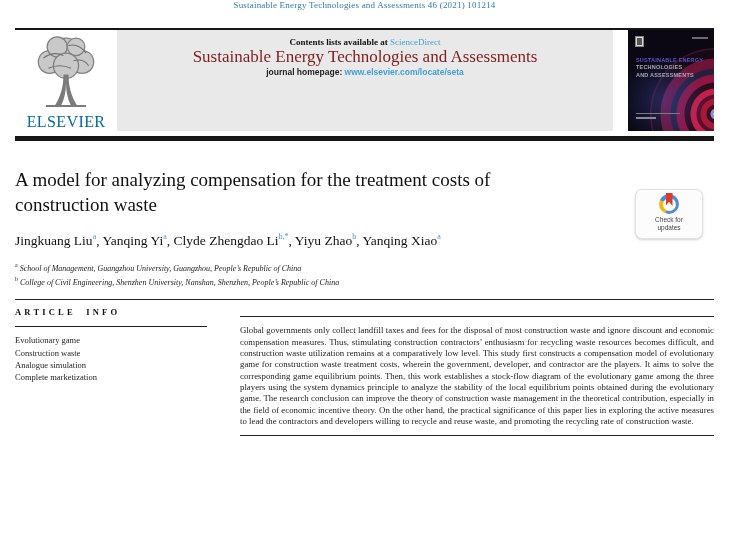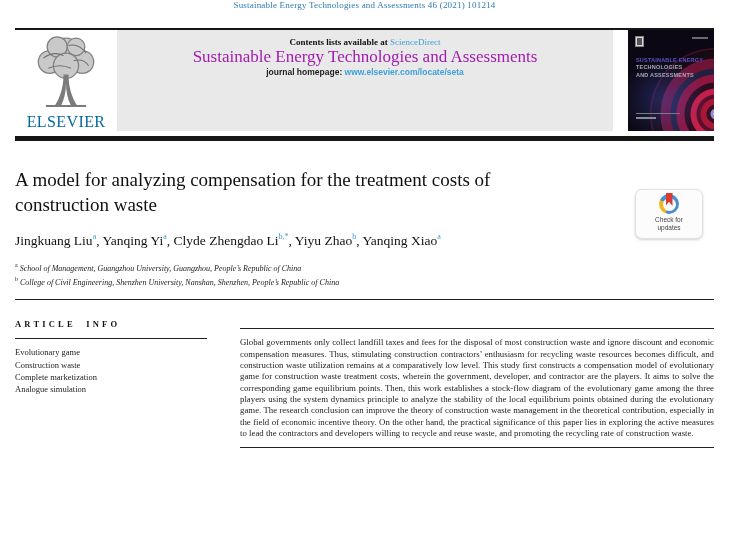--- a/index.html
+++ b/index.html
@@ -14,21 +14,21 @@
   .masthead{text-align:center;font-size:9px;color:#2e7bb0;letter-spacing:.2px;}
 
   
   .header-row{display:flex;margin-top:18px;border-top:2px solid #161616;height:101px;}
   .logo-col{width:102px;display:flex;flex-direction:column;align-items:center;padding-top:3px;}
   .elsevier-word{font-size:16px;color:#0369a1;letter-spacing:.4px;margin-top:-2px;font-weight:500;}
   .banner{flex:1;background:#e9e9e9;margin-right:15px;display:flex;flex-direction:column;
           text-align:center;padding:7px 4px 8px 4px;}
   .contents-line{font-size:9px;font-weight:bold;color:#111;}
   .link-blue{color:#41a0d8;font-weight:normal;cursor:pointer;}
-  .journal-title{font-size:17px;color:#a21caf;}
+  .journal-title{font-size:17px;color:#7f1d1d;}
   .homepage-line{font-family:"Liberation Sans", sans-serif;font-size:8.5px;font-weight:bold;color:#222;}
   .homepage-line .link-blue{font-weight:bold;}
 
   
   .cover{width:86px;height:101px;background:#0c0813;position:relative;overflow:hidden;cursor:pointer;}
   .cover-swirl{position:absolute;left:22px;top:18px;width:132px;height:132px;border-radius:50%;
     background:radial-gradient(circle at 50% 50%,
       #ece7f2 0 2px,#8a8fd8 3px 5px,#3a0f22 6px 9px,#a81638 10px 15px,#57102c 16px 19px,
       #c41f48 20px 25px,#2c0d1e 26px 31px,#8e1540 32px 39px,#23203f 40px 45px,
       #6d1336 46px 55px,#160a14 56px 64px,#40102a 65px 78px,#12060e 79px);}
@@ -63,21 +63,21 @@
     background:conic-gradient(from 200deg, #f0b71d 0 95deg, #4a8fd3 95deg 360deg);
     display:flex;align-items:center;justify-content:center;}
   .cfu-ring-inner{width:13px;height:13px;border-radius:50%;background:#fcfcfc;}
   .cfu-bookmark{position:absolute;left:8.5px;top:0px;width:7px;height:13px;background:#d93a31;
     clip-path:polygon(0 0,100% 0,100% 100%,50% 68%,0 100%);}
   .cfu-label{font-family:"Liberation Sans", sans-serif;font-size:6.5px;line-height:1.3;
     color:#444;text-align:center;margin-top:1px;}
 
   
   .full-rule{border-top:1.2px solid #222;margin-top:10px;}
-  .cols{display:flex;margin-top:19px;}
+  .cols{display:flex;margin-top:7px;}
   .col-left{width:192px;}
   .col-right{flex:1;margin-left:33px;}
   .section-heading{font-size:8.5px;font-weight:bold;letter-spacing:3.2px;word-spacing:5px;color:#111;}
   .heading-rule{border-top:1.3px solid #222;margin-top:9px;}
   .keywords{margin-top:7px;font-size:8.5px;line-height:1.45;color:#1c1c1c;}
   .keywords-label{font-style:italic;}
   .abstract-text{margin-top:8px;font-size:8.8px;line-height:1.29;text-align:justify;color:#1c1c1c;}
   .bottom-rule{border-top:1.2px solid #222;margin-top:8px;}
 </style>
 </head>
@@ -149,22 +149,22 @@
 
   <div class="full-rule"></div>
 
   <div class="cols">
     <div class="col-left">
       <div class="section-heading">ARTICLE INFO</div>
       <div class="heading-rule"></div>
       <div class="keywords">
         <div>Evolutionary game</div>
         <div>Construction waste</div>
+        <div>Analogue simulation</div>
         <div>Complete marketization</div>
-        <div>Analogue simulation</div>
       </div>
     </div>
     <div class="col-right">
       <div class="heading-rule"></div>
       <div class="abstract-text">Global governments only collect landfill taxes and fees for the disposal of most construction waste and ignore discount and economic compensation measures. Thus, stimulating construction contractors’ enthusiasm for recycling waste resources becomes difficult, and construction waste utilization remains at a comparatively low level. This study first constructs a compensation model of evolutionary game for construction waste treatment costs, wherein the government, developer, and contractor are the players. It aims to solve the corresponding game equilibrium points. Then, this work establishes a stock-flow diagram of the evolutionary game among the three players using the system dynamics principle to analyze the stability of the local equilibrium points obtained during the evolutionary game. The research conclusion can improve the theory of construction waste management in the theoretical contribution, especially in the field of economic incentive theory. On the other hand, the practical significance of this paper lies in exploring the active measures to lead the contractors and developers willing to recycle and reuse waste, and promoting the recycling rate of construction waste.</div>
       <div class="bottom-rule"></div>
     </div>
   </div>
 
 </div>

